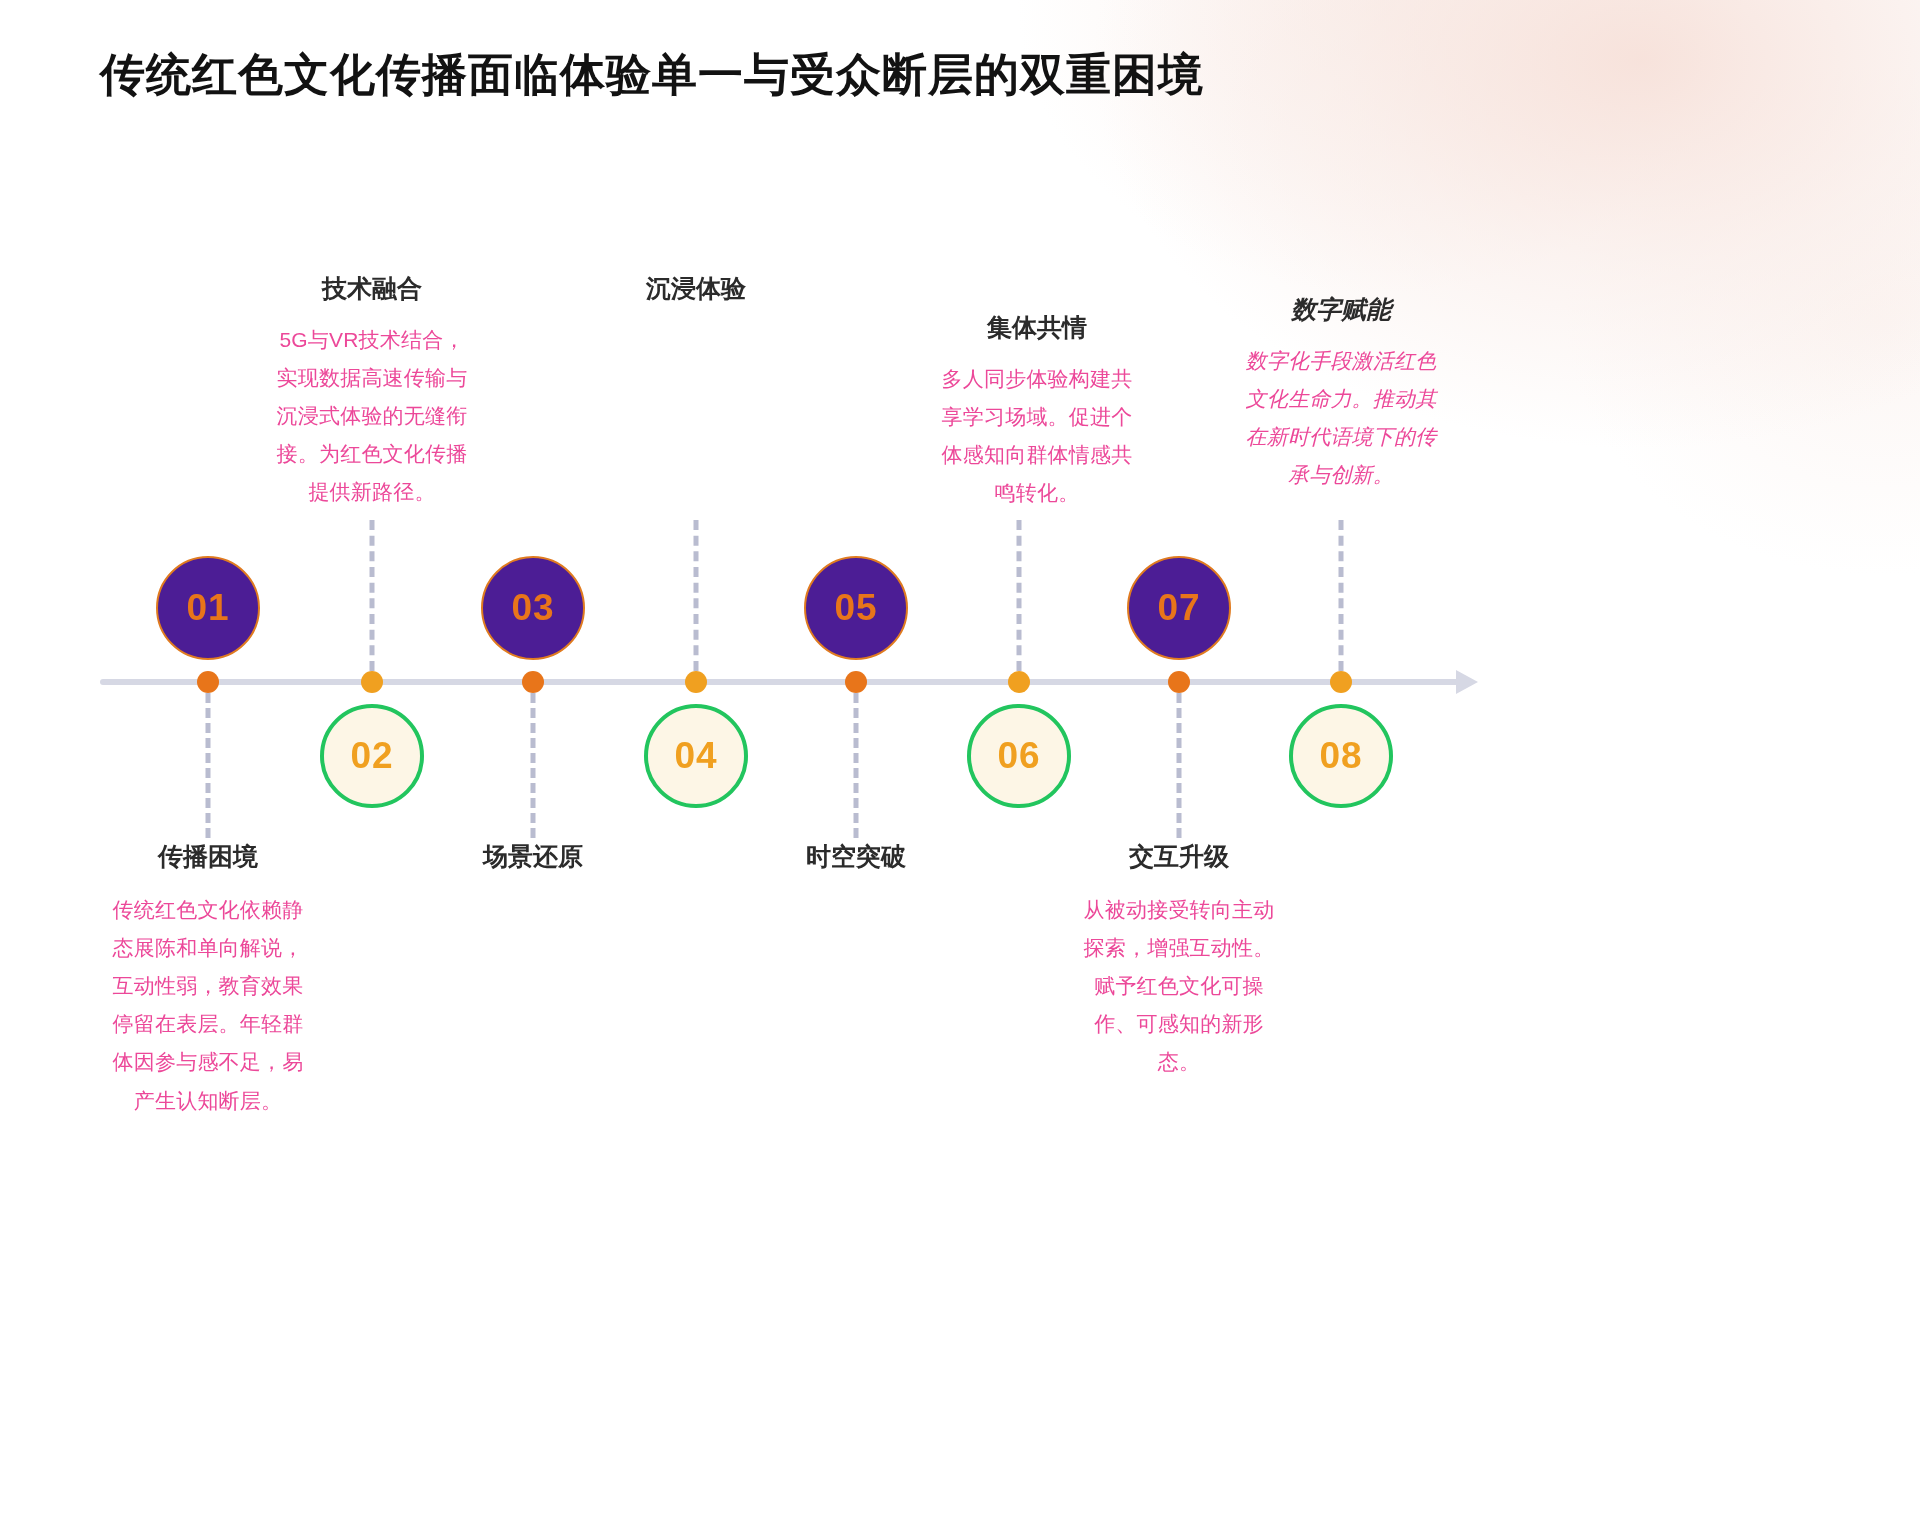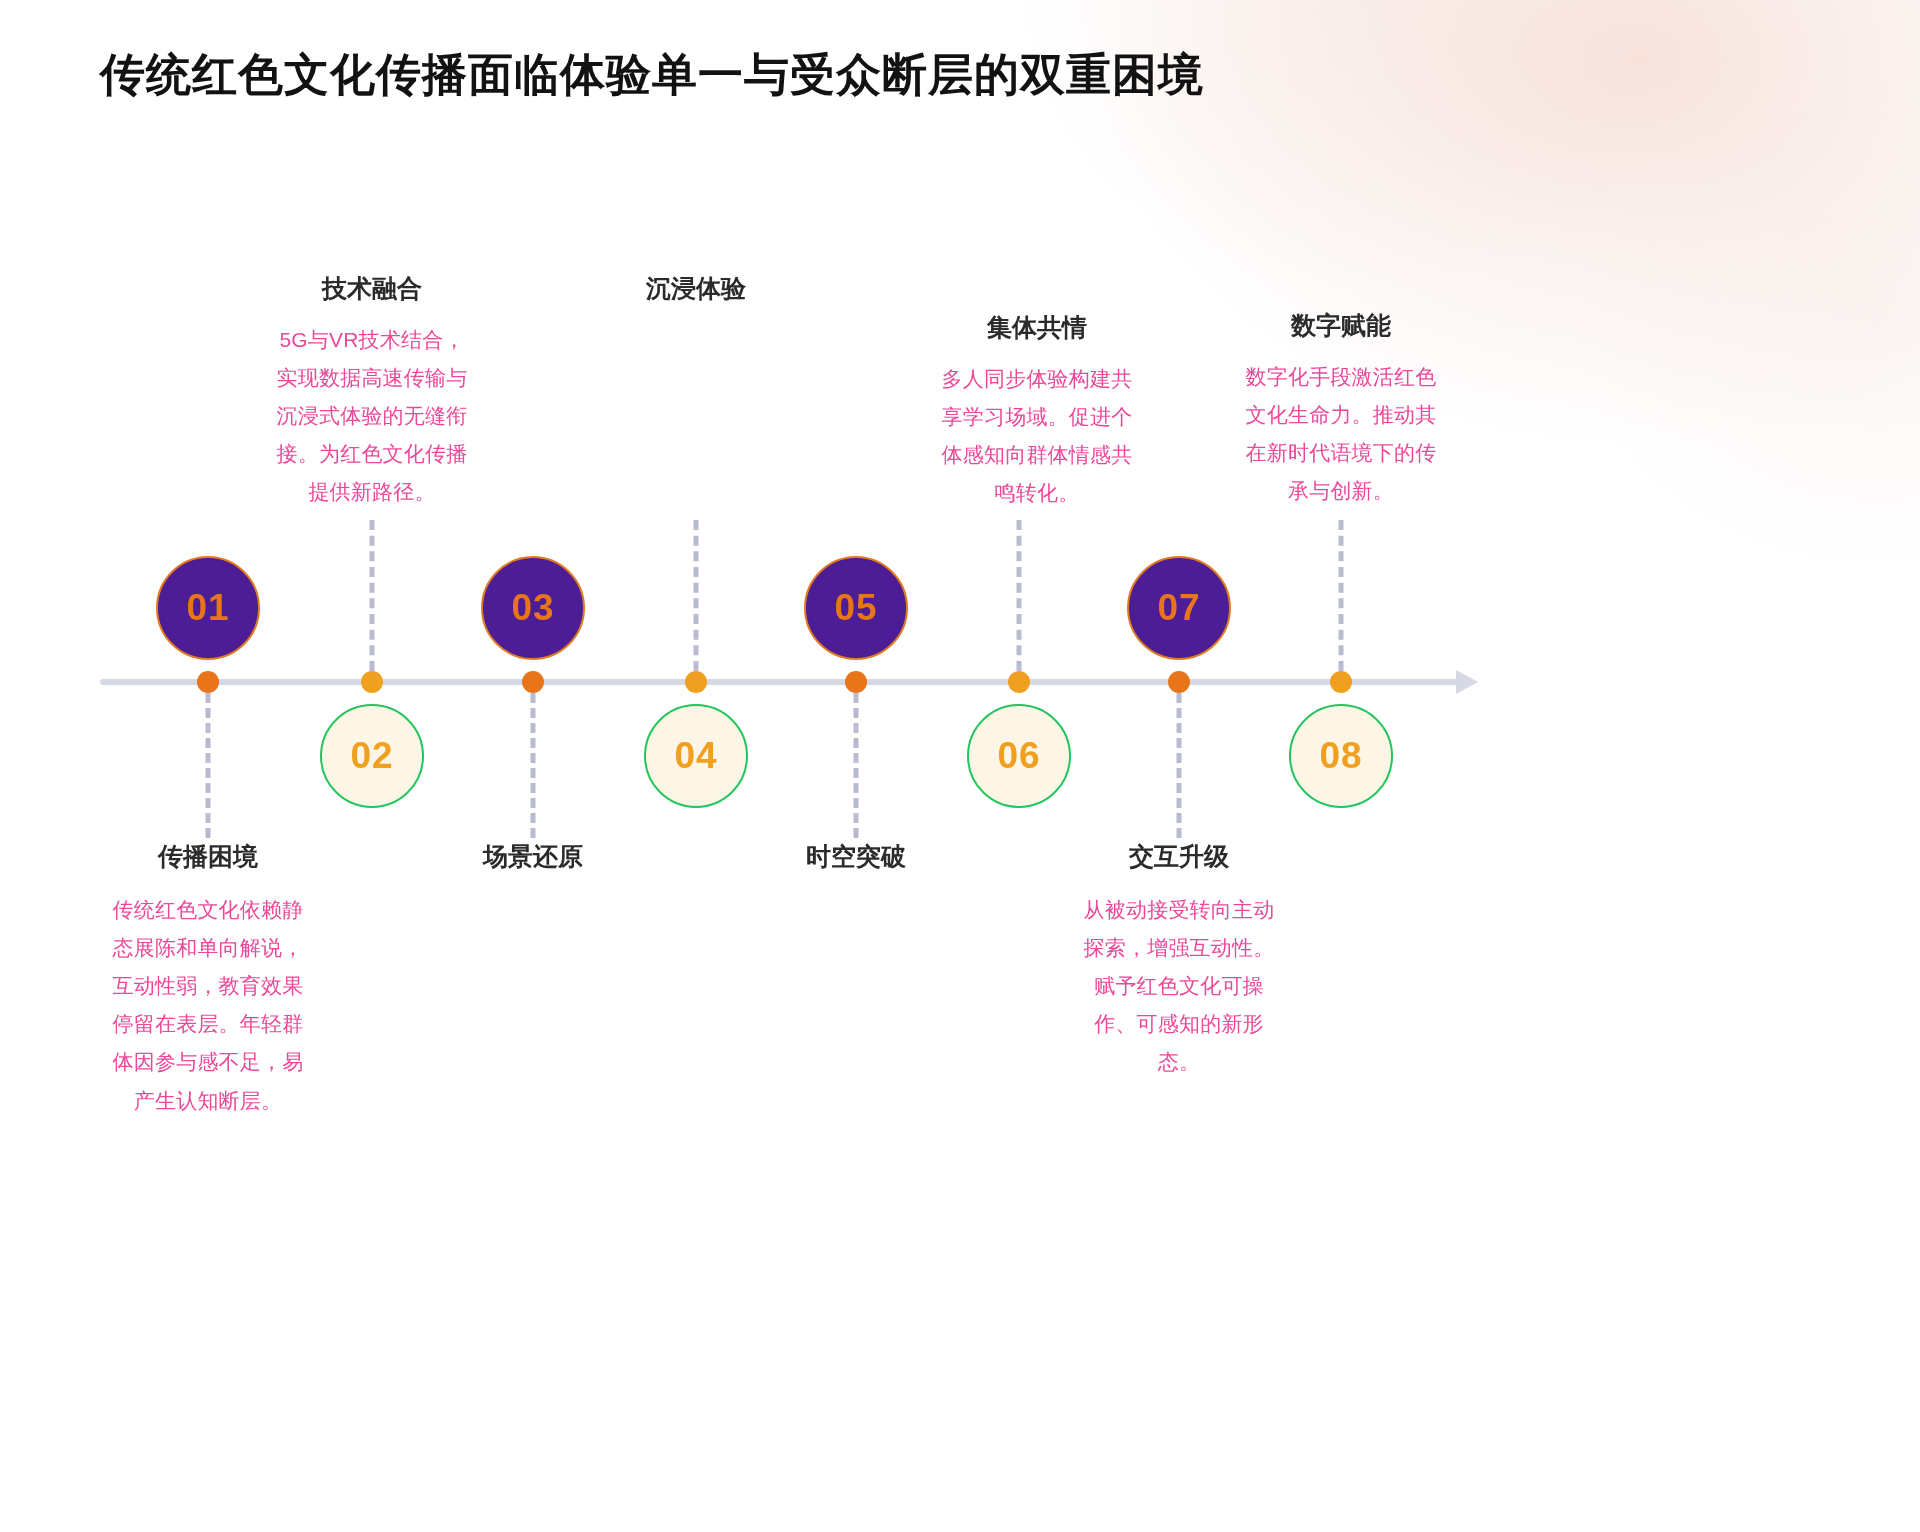--- a/index.html
+++ b/index.html
@@ -99,21 +99,21 @@
     font-weight: bold;
     letter-spacing: 1px;
   }
   .num-circle.orange {
     background: #4c1d95;
     border: 2px solid #e07b20;
     color: #e8751a;
   }
   .num-circle.amber {
     background: #fdf6e6;
-    border: 2px solid #22c55e;
+    border: 4px solid #22c55e;
     color: #f0a020;
   }
 
   
   .card {
     position: absolute;
     width: 200px;
     text-align: center;
   }
   .card-title {
@@ -204,19 +204,19 @@
       <div class="connector" style="left: 1179px; top: 693px; height: 145px;"></div>
       <div class="card below" style="left: 1079px; top: 840px;">
         <div class="card-title">交互升级</div>
         <div class="card-body">从被动接受转向主动探索，增强互动性。赋予红色文化可操作、可感知的新形态。</div>
       </div>
       <div class="axis-dot amber" style="left: 1341px;"></div>
       <div class="num-circle amber" style="left: 1341px; top: 704px;">
         <span>08</span>
       </div>
       <div class="connector" style="left: 1341px; top: 520px; height: 151px;"></div>
-      <div class="card above" style="left: 1241px; top: 309px;">
+      <div class="card above" style="left: 1241px; top: 293px; font-style: italic;">
         <div class="card-title">数字赋能</div>
         <div class="card-body">数字化手段激活红色文化生命力。推动其在新时代语境下的传承与创新。</div>
       </div>
     </div>
 
 </div>
 
 </body></html>

